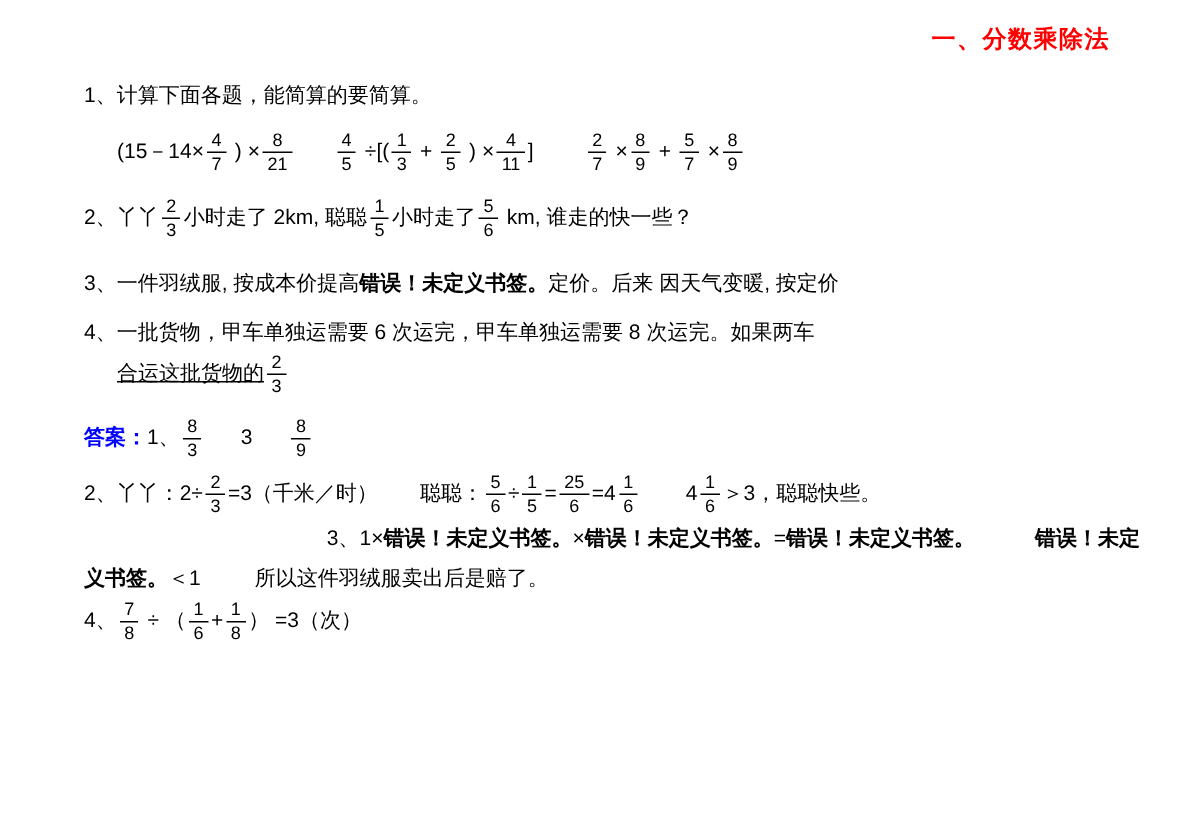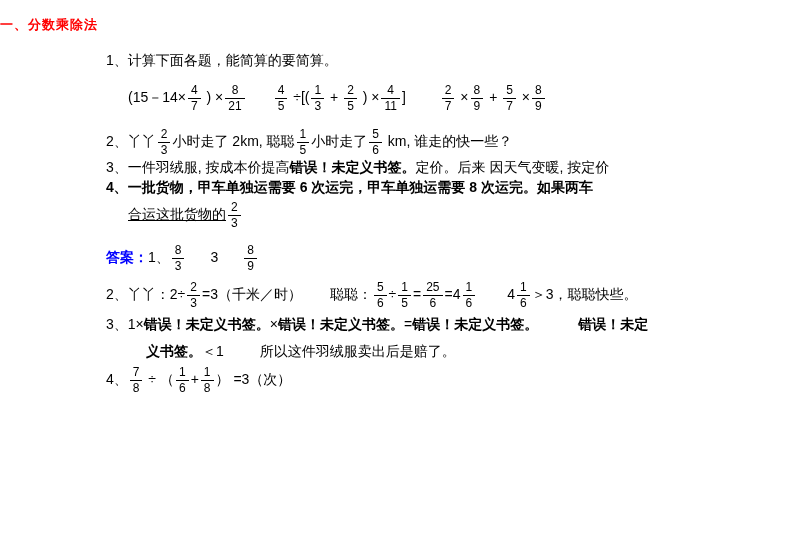--- a/index.html
+++ b/index.html
@@ -3,46 +3,46 @@
 <meta charset="utf-8">
 <style>
   html,body{margin:0;padding:0;}
   body{
     width:800px;height:550px;background:#ffffff;overflow:hidden;
     font-family:"Liberation Sans","DejaVu Sans",sans-serif;
     color:#000000;font-size:14px;
   }
   .page{width:800px;height:550px;position:relative;}
   .title{
-    text-align:left;font-weight:bold;font-size:13px;
+    text-align:right;font-weight:bold;font-size:16px;
     margin:16px 60px 0 0;letter-spacing:1px;
   }
-  .doc{padding-left:106px;padding-right:40px;}
+  .doc{padding-left:56px;padding-right:40px;}
   .line{white-space:pre;line-height:20px;}
   .seg{display:inline;}
   .seg.bold{font-weight:bold;}
   .frac{
     display:inline-block;vertical-align:middle;text-align:center;
     font-size:12px;line-height:13px;margin:0 2px;
   }
   .frac .num{display:block;padding:0 3px 1px 3px;border-bottom:1px solid #000;}
   .frac .den{display:block;padding:1px 3px 0 3px;}
   .gap{display:inline-block;height:1px;}
 </style>
 </head>
 <body>
 
 <div class="page">
   <div class="title" style="color: rgb(255, 0, 0);">一、分数乘除法</div>
   <div class="doc">
       <div class="line" style="margin-top: 16px;"><span class="seg">1、计算下面各题，能简算的要简算。</span></div>
       <div class="line" style="padding-left: 22px; margin-top: 14px;"><span class="seg">(15－14×</span><span class="frac"><span class="num">4</span><span class="den">7</span></span><span class="seg"> ) ×</span><span class="frac"><span class="num">8</span><span class="den">21</span></span><span class="gap" style="width: 26px;"></span><span class="frac"><span class="num">4</span><span class="den">5</span></span><span class="seg"> ÷[(</span><span class="frac"><span class="num">1</span><span class="den">3</span></span><span class="seg"> + </span><span class="frac"><span class="num">2</span><span class="den">5</span></span><span class="seg"> ) ×</span><span class="frac"><span class="num">4</span><span class="den">11</span></span><span class="seg">]</span><span class="gap" style="width: 34px;"></span><span class="frac"><span class="num">2</span><span class="den">7</span></span><span class="seg"> ×</span><span class="frac"><span class="num">8</span><span class="den">9</span></span><span class="seg"> + </span><span class="frac"><span class="num">5</span><span class="den">7</span></span><span class="seg"> ×</span><span class="frac"><span class="num">8</span><span class="den">9</span></span></div>
       <div class="line" style="margin-top: 15px;"><span class="seg">2、丫丫</span><span class="frac"><span class="num">2</span><span class="den">3</span></span><span class="seg">小时走了 2km, 聪聪</span><span class="frac"><span class="num">1</span><span class="den">5</span></span><span class="seg">小时走了</span><span class="frac"><span class="num">5</span><span class="den">6</span></span><span class="seg"> km, 谁走的快一些？</span></div>
-      <div class="line" style=""><span class="seg">3、一件羽绒服, 按成本价提高</span><span class="seg bold">错误！未定义书签。</span><span class="seg">定价。后来 因天气变暖, 按定价</span></div>
-      <div class="line" style=" font-weight: bold;"><span class="seg">4、一批货物，甲车单独运需要 6 次运完，甲车单独运需要 8 次运完。如果两车</span></div>
+      <div class="line" style="margin-top: 18px;"><span class="seg">3、一件羽绒服, 按成本价提高</span><span class="seg bold">错误！未定义书签。</span><span class="seg">定价。后来 因天气变暖, 按定价</span></div>
+      <div class="line" style="margin-top: 13px;"><span class="seg">4、一批货物，甲车单独运需要 6 次运完，甲车单独运需要 8 次运完。如果两车</span></div>
       <div class="line" style="padding-left: 22px; margin-top: 4px; text-decoration: underline;"><span class="seg">合运这批货物的</span><span class="frac"><span class="num">2</span><span class="den">3</span></span></div>
       <div class="line" style="margin-top: 14px;"><span class="seg bold" style="color: rgb(0, 0, 255);">答案：</span><span class="seg">1、</span><span class="frac"><span class="num">8</span><span class="den">3</span></span><span class="gap" style="width: 24px;"></span><span class="seg">3</span><span class="gap" style="width: 24px;"></span><span class="frac"><span class="num">8</span><span class="den">9</span></span></div>
       <div class="line" style="margin-top: 8px;"><span class="seg">2、丫丫：2÷</span><span class="frac"><span class="num">2</span><span class="den">3</span></span><span class="seg">=3（千米／时）</span><span class="gap" style="width: 28px;"></span><span class="seg">聪聪：</span><span class="frac"><span class="num">5</span><span class="den">6</span></span><span class="seg">÷</span><span class="frac"><span class="num">1</span><span class="den">5</span></span><span class="seg">=</span><span class="frac"><span class="num">25</span><span class="den">6</span></span><span class="seg">=4</span><span class="frac"><span class="num">1</span><span class="den">6</span></span><span class="gap" style="width: 30px;"></span><span class="seg">4</span><span class="frac"><span class="num">1</span><span class="den">6</span></span><span class="seg">＞3，聪聪快些。</span></div>
-      <div class="line" style="margin-top: 4px;"><span class="seg">3、1×</span><span class="seg bold">错误！未定义书签。</span><span class="seg">×</span><span class="seg bold">错误！未定义书签。</span><span class="seg">=</span><span class="seg bold">错误！未定义书签。</span><span class="gap" style="width: 40px;"></span><span class="seg bold">错误！未定</span></div>
-      <div class="line" style="margin-top: 7px; margin-left: 40px;"><span class="seg bold">义书签。</span><span class="seg">＜1</span><span class="gap" style="width: 36px;"></span><span class="seg">所以这件羽绒服卖出后是赔了。</span></div>
+      <div class="line" style="margin-top: 4px; text-align: right;"><span class="seg">3、1×</span><span class="seg bold">错误！未定义书签。</span><span class="seg">×</span><span class="seg bold">错误！未定义书签。</span><span class="seg">=</span><span class="seg bold">错误！未定义书签。</span><span class="gap" style="width: 40px;"></span><span class="seg bold">错误！未定</span></div>
+      <div class="line" style="margin-top: 7px;"><span class="seg bold">义书签。</span><span class="seg">＜1</span><span class="gap" style="width: 36px;"></span><span class="seg">所以这件羽绒服卖出后是赔了。</span></div>
       <div class="line" style="margin-top: 5px;"><span class="seg">4、</span><span class="frac"><span class="num">7</span><span class="den">8</span></span><span class="seg"> ÷ （</span><span class="frac"><span class="num">1</span><span class="den">6</span></span><span class="seg">+</span><span class="frac"><span class="num">1</span><span class="den">8</span></span><span class="seg">） =3（次）</span></div>
     </div>
 </div>
 
 </body></html>

